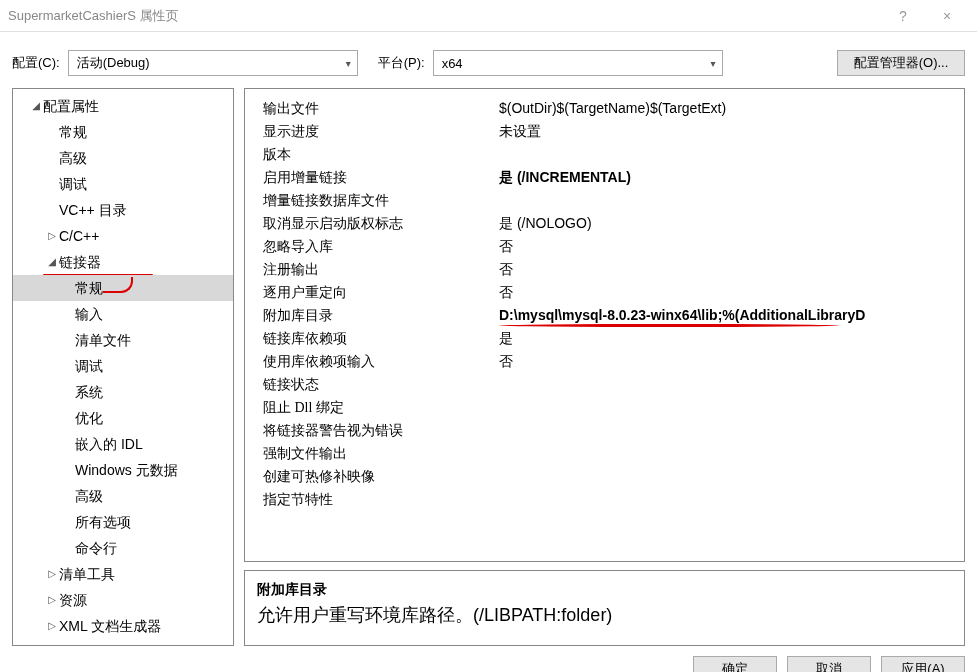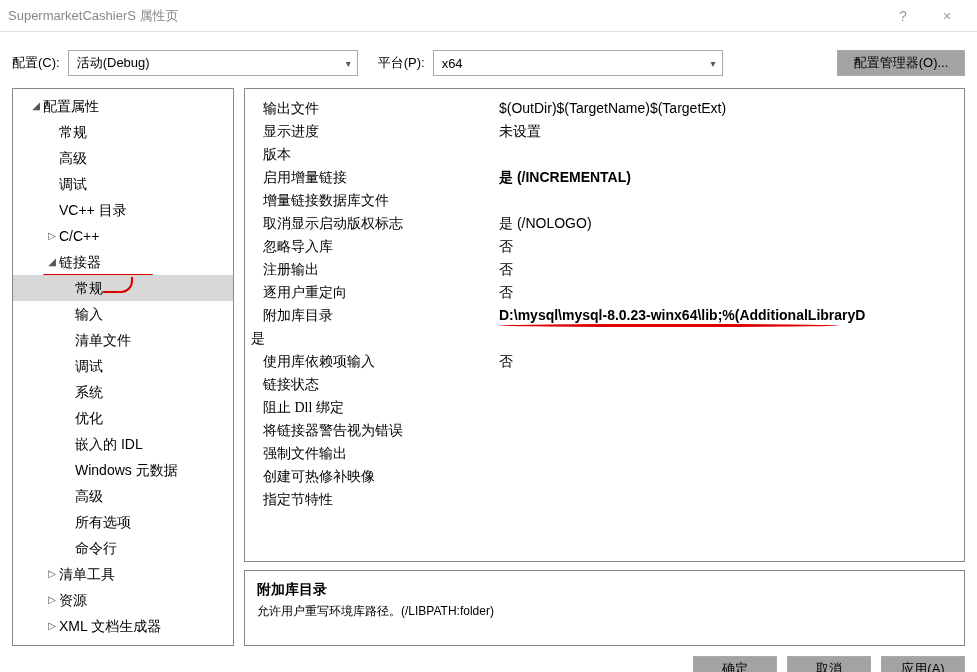--- a/index.html
+++ b/index.html
@@ -49,21 +49,21 @@
       position: absolute;
       right: 6px;
       font-size: 10px;
       color: #555;
     }
     .dropdown.config { width: 290px; }
     .dropdown.platform { width: 290px; text-align: right; }
     .btn {
       height: 26px;
       border: 1px solid #aaa;
-      background: #a3a3a3;
+      background: #e5e5e5;
       padding: 3px 12px;
       display: flex;
       align-items: center;
       justify-content: center;
       font-size: 13px;
     }
     .btn.config-mgr { width: 128px; }
     .main-area {
       display: flex;
       padding: 0 12px;
@@ -162,21 +162,21 @@
       background: #d00;
       border-radius: 50%;
     }
     .desc-panel {
       border: 1px solid #888;
       background: #fff;
       padding: 10px 12px;
       height: 76px;
     }
     .desc-title { font-weight: bold; font-size: 14px; margin-bottom: 4px; }
-    .desc-text { font-size: 12px; }
+    .desc-text { font-size: 18px; }
     .button-row {
       display: flex;
       justify-content: flex-end;
       padding: 10px 12px;
       gap: 10px;
     }
     .button-row .btn { width: 84px; }
   </style>
 </head>
 <body>
@@ -334,20 +334,21 @@
         </div>
       <div class="prop-row">
           <div class="prop-label">逐用户重定向</div>
           <div class="prop-value">否</div>
         </div>
       <div class="prop-row">
           <div class="prop-label">附加库目录</div>
           <div class="prop-value bold red-wave">D:\mysql\mysql-8.0.23-winx64\lib;%(AdditionalLibraryD</div>
         </div>
       <div class="prop-row">
+          <div class="prop-label">链接库依赖项</div>
           <div class="prop-value">是</div>
         </div>
       <div class="prop-row">
           <div class="prop-label">使用库依赖项输入</div>
           <div class="prop-value">否</div>
         </div>
       <div class="prop-row">
           <div class="prop-label">链接状态</div>
           <div class="prop-value"></div>
         </div>

